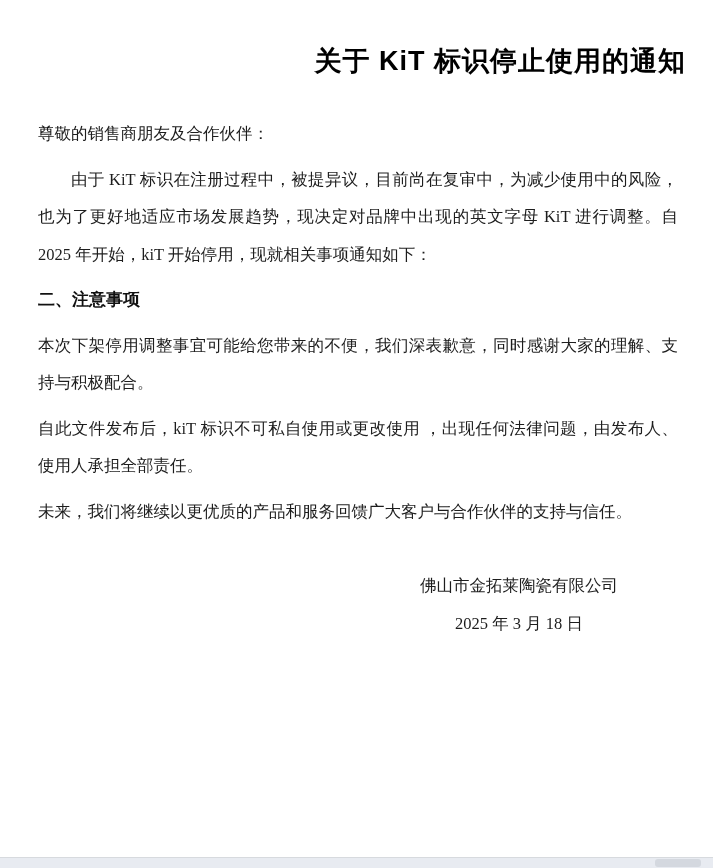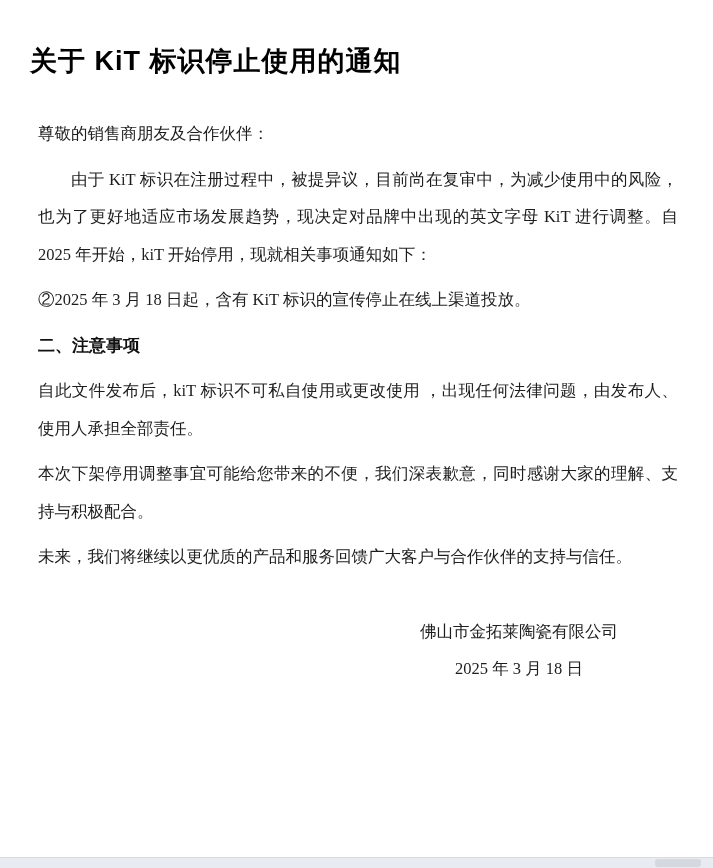--- a/index.html
+++ b/index.html
@@ -13,21 +13,21 @@
     position: relative;
     overflow: hidden;
     font-family: "Liberation Serif", "DejaVu Serif", serif;
   }
   .doc {
     padding: 45px 27px 0 30px;
     color: #1d1d1d;
   }
   .doc-title {
     margin: 0;
-    text-align: left;
+    text-align: right;
     font-family: "Liberation Sans", "DejaVu Sans", sans-serif;
     font-weight: bold;
     font-size: 27px;
     line-height: 33px;
     letter-spacing: 1px;
     color: #000000;
   }
   .doc-body {
     margin-top: 37px;
     font-size: 16.5px;
@@ -83,27 +83,26 @@
   <h1 class="doc-title">关于 KiT 标识停止使用的通知</h1>
 
   <div class="doc-body">
 
     <p>尊敬的销售商朋友及合作伙伴：</p>
 
     <p class="indent-2em">由于 KiT 标识在注册过程中，被提异议，目前尚在复审中，为减少使用中的风险，也为了更好地适应市场发展趋势，现决定对品牌中出现的英文字母 KiT 进行调整。自 2025 年开始，kiT 开始停用，现就相关事项通知如下：</p>
 
 
 
-    <p>②2025 年 3 月 18 日起，含有 KiT 标识的宣传停止在线上渠道投放。</p>
 
     <p class="sec-heading">二、注意事项</p>
 
+    <p>本次下架停用调整事宜可能给您带来的不便，我们深表歉意，同时感谢大家的理解、支持与积极配合。</p>
+
     <p>自此文件发布后，kiT 标识不可私自使用或更改使用 ，出现任何法律问题，由发布人、使用人承担全部责任。</p>
-
-    <p>本次下架停用调整事宜可能给您带来的不便，我们深表歉意，同时感谢大家的理解、支持与积极配合。</p>
 
     <p>未来，我们将继续以更优质的产品和服务回馈广大客户与合作伙伴的支持与信任。</p>
 
 
     <div class="signature">
       <p>佛山市金拓莱陶瓷有限公司</p>
       <p>2025 年 3 月 18 日</p>
     </div>
 
   </div>

